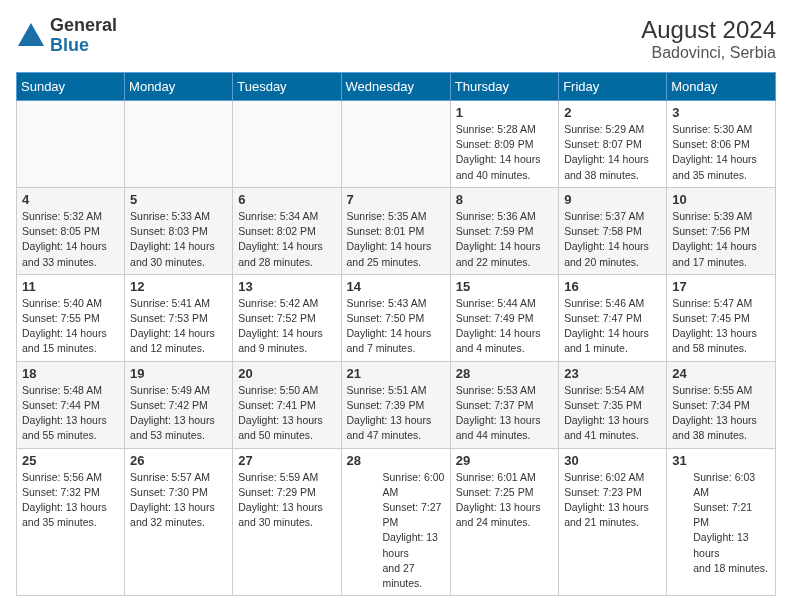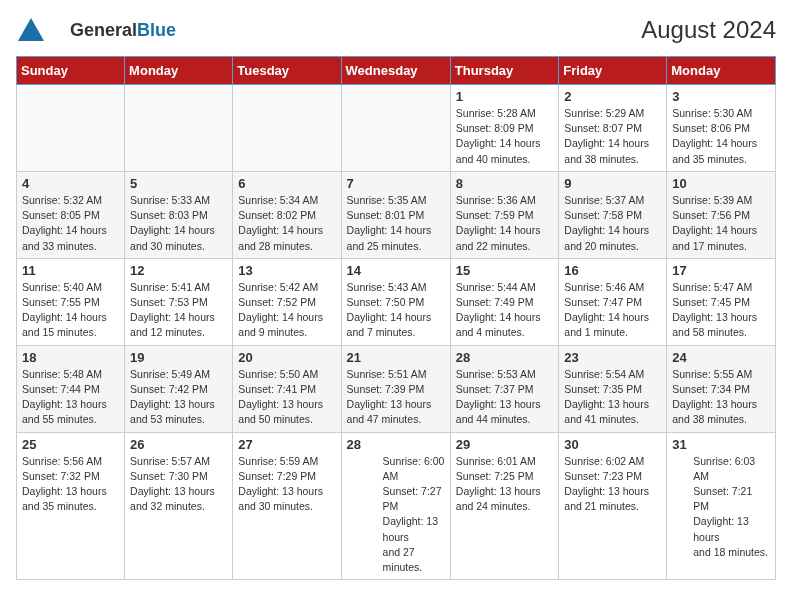--- a/index.html
+++ b/index.html
@@ -15,22 +15,22 @@
       justify-content: space-between;
       align-items: flex-start;
       margin-bottom: 10px;
     }
     .logo {
       display: flex;
       align-items: center;
     }
     .logo-text {
       display: flex;
+      flex-direction: column;
       line-height: 1.1;
-      margin-left: 20px;
     }
     .logo-general {
       font-size: 18px;
       font-weight: bold;
       color: #333;
     }
     .logo-blue {
       font-size: 18px;
       font-weight: bold;
       color: #1a6fa8;
@@ -51,24 +51,24 @@
     .location {
       font-size: 16px;
       color: #555;
     }
     .calendar {
       width: 100%;
       border-collapse: collapse;
       border: 1px solid #ccc;
     }
     .calendar th {
-      background-color: #b91c1c;
+      background-color: #0369a1;
       color: #fff;
       font-size: 13px;
-      font-weight: bold;
+      font-weight: normal;
       padding: 6px 4px;
       text-align: left;
       border: 1px solid #5a9fd4;
     }
     .calendar td {
       vertical-align: top;
       padding: 4px 5px;
       border: 1px solid #ccc;
       font-size: 11px;
       color: #333;
@@ -105,20 +105,21 @@
     <svg class="logo-icon" viewBox="0 0 30 30" xmlns="http://www.w3.org/2000/svg">
       <polygon points="15,2 28,25 2,25" fill="#1a6fa8"></polygon>
     </svg>
     <div class="logo-text">
       <span class="logo-general">General</span>
       <span class="logo-blue">Blue</span>
     </div>
   </div>
   <div class="title-section">
     <div class="month-title">August 2024</div>
+    <div class="location">Badovinci, Serbia</div>
   </div>
 </div>
 
 <table class="calendar">
   <thead>
     <tr>
     <th>Sunday</th>
         <th>Monday</th>
         <th>Tuesday</th>
         <th>Wednesday</th>

